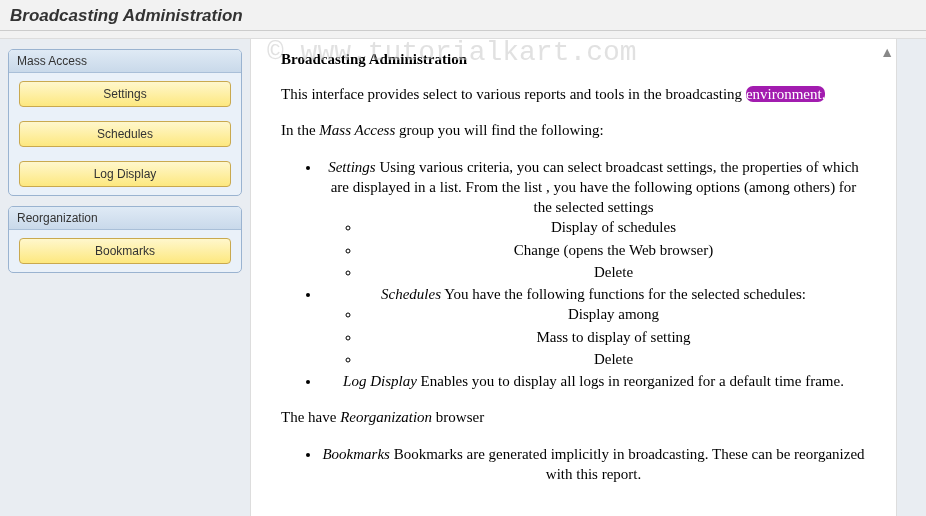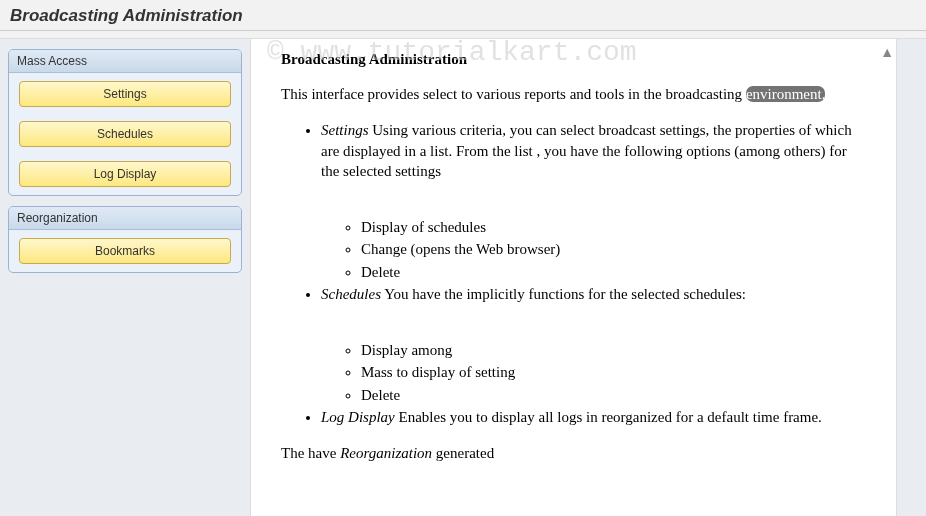--- a/index.html
+++ b/index.html
@@ -83,34 +83,34 @@
       font-weight: bold;
       margin-bottom: 16px;
     }
     .content p {
       margin-bottom: 16px;
       line-height: 1.35;
     }
     .content ul {
       margin-left: 40px;
       margin-bottom: 16px;
+      text-align: center;
     }
     .content ul ul {
       list-style-type: circle;
       margin-bottom: 0;
       margin-left: 40px;
-      margin-top: 36px;
     }
     .content li {
       margin-bottom: 2px;
       line-height: 1.35;
     }
     .content em { font-style: italic; }
     .highlight {
-      background: #737373;
+      background: #a21caf;
       color: #fff;
       border-radius: 7px;
     }
     .watermark {
       position: absolute;
       top: -2px;
       left: 16px;
       font-size: 28px;
       color: rgba(200,200,200,0.55);
       pointer-events: none;
@@ -160,43 +160,51 @@
   <div class="content">
     <div class="watermark">© www.tutorialkart.com</div>
     <span class="scroll-indicator">▲</span>
 
     <h2>Broadcasting Administration</h2>
 
     <p>
       <span>This interface provides select to various reports and tools in the broadcasting </span><span class="highlight">environment.</span>
     </p>
 
+    <p>
+      <span>In the </span><em>Mass Access</em><span> group you will find the following:</span>
+    </p>
 
     <ul>
       <li>
         <em>Settings</em><span> Using various criteria, you can select broadcast settings, the properties of which are displayed in a list. From the list , you have the following options (among others) for the selected settings</span>
         <ul>
           <li>Display of schedules</li>
           <li>Change (opens the Web browser)</li>
           <li>Delete</li>
         </ul>
       </li>
       <li>
-        <em>Schedules</em><span> You have the implicitly functions for the selected schedules:</span>
+        <em>Schedules</em><span> You have the following functions for the selected schedules:</span>
         <ul>
           <li>Display among</li>
           <li>Mass to display of setting</li>
           <li>Delete</li>
         </ul>
       </li>
       <li>
         <em>Log Display</em><span> Enables you to display all logs in reorganized for a default time frame.</span>
       </li>
     </ul>
 
     <p>
-      <span>The have </span><em>Reorganization</em><span> generated</span>
+      <span>The have </span><em>Reorganization</em><span> browser</span>
     </p>
 
+    <ul>
+      <li>
+        <em>Bookmarks</em><span> Bookmarks are generated implicitly in broadcasting. These can be reorganized with this report.</span>
+      </li>
+    </ul>
   </div>
 
   <div class="right-strip"></div>
 </div>
 
 </body></html>

